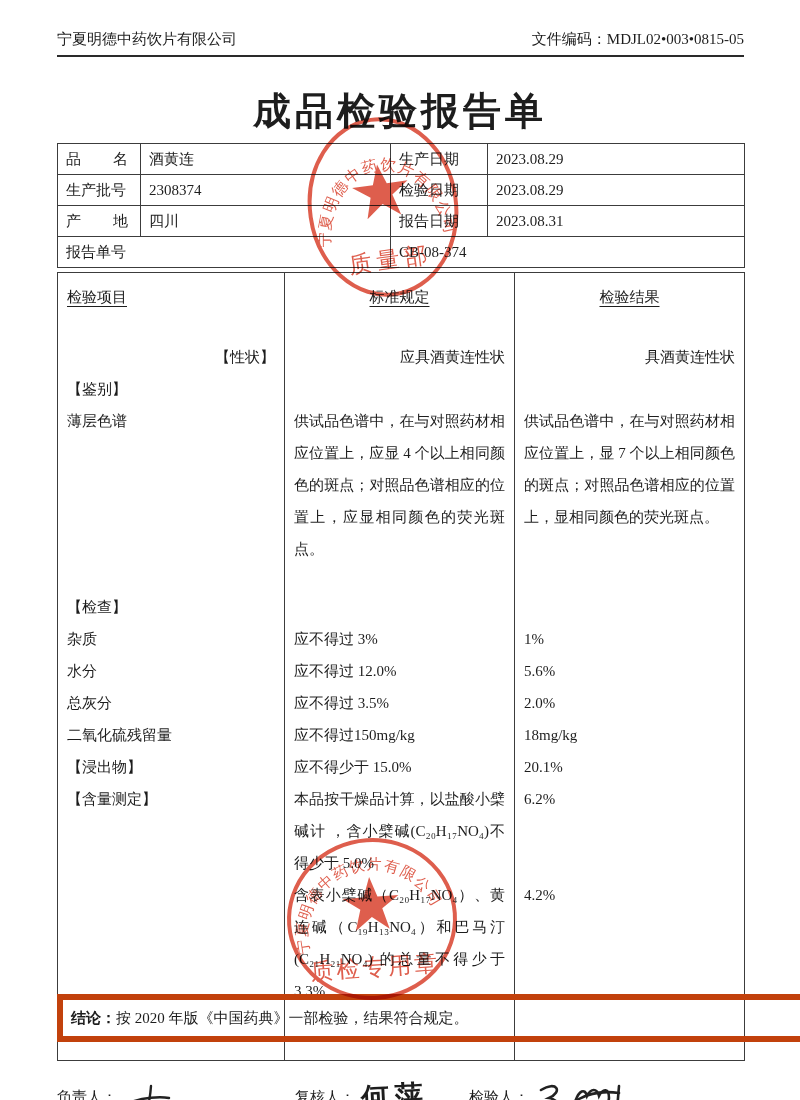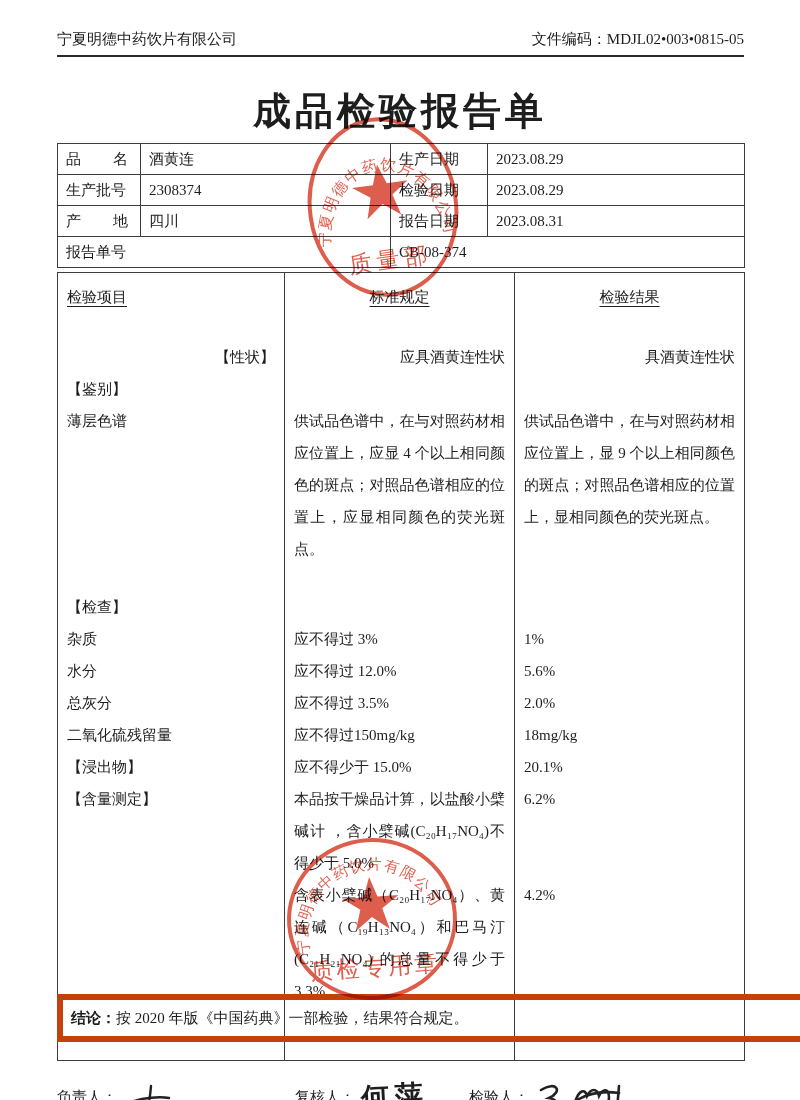--- a/index.html
+++ b/index.html
@@ -120,21 +120,21 @@
     <td class="c3">具酒黄连性状</td>
   </tr>
   <tr>
     <td class="c1">【鉴别】</td>
     <td class="c2"></td>
     <td class="c3"></td>
   </tr>
   <tr>
     <td class="c1">薄层色谱</td>
     <td class="c2 para">供试品色谱中，在与对照药材相应位置上，应显 4 个以上相同颜色的斑点；对照品色谱相应的位置上，应显相同颜色的荧光斑点。</td>
-    <td class="c3 para">供试品色谱中，在与对照药材相应位置上，显 9 个以上相同颜色的斑点；对照品色谱相应的位置上，显相同颜色的荧光斑点。</td>
+    <td class="c3 para">供试品色谱中，在与对照药材相应位置上，显 7 个以上相同颜色的斑点；对照品色谱相应的位置上，显相同颜色的荧光斑点。</td>
   </tr>
   <tr class="row-pad-md">
     <td class="c1">【检查】</td>
     <td class="c2"></td>
     <td class="c3"></td>
   </tr>
   <tr>
     <td class="c1">杂质</td>
     <td class="c2">应不得过 3%</td>
     <td class="c3">1%</td>

